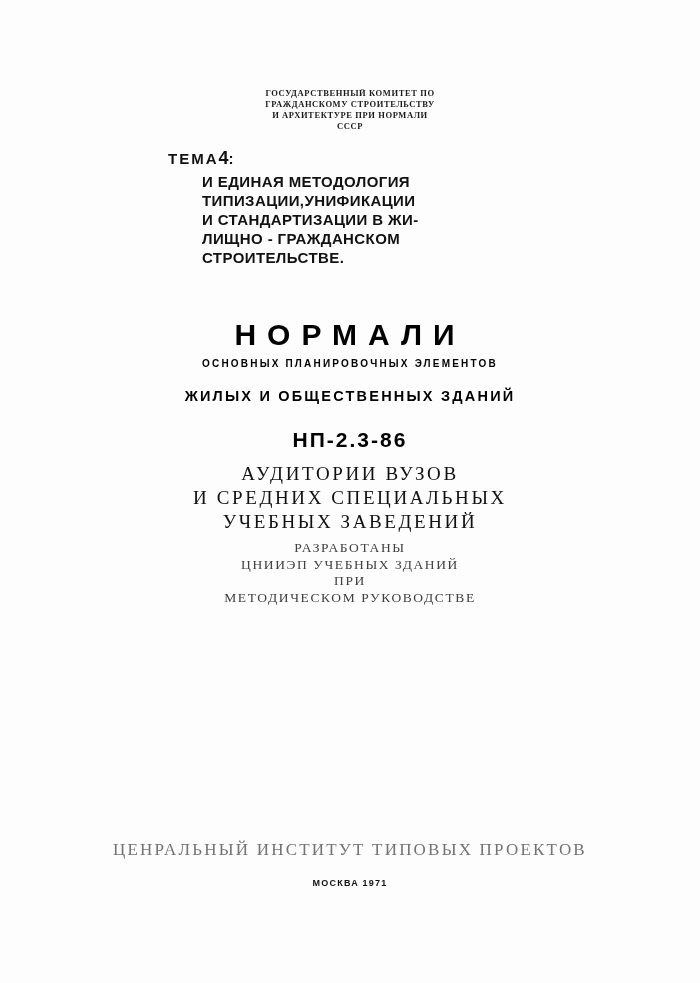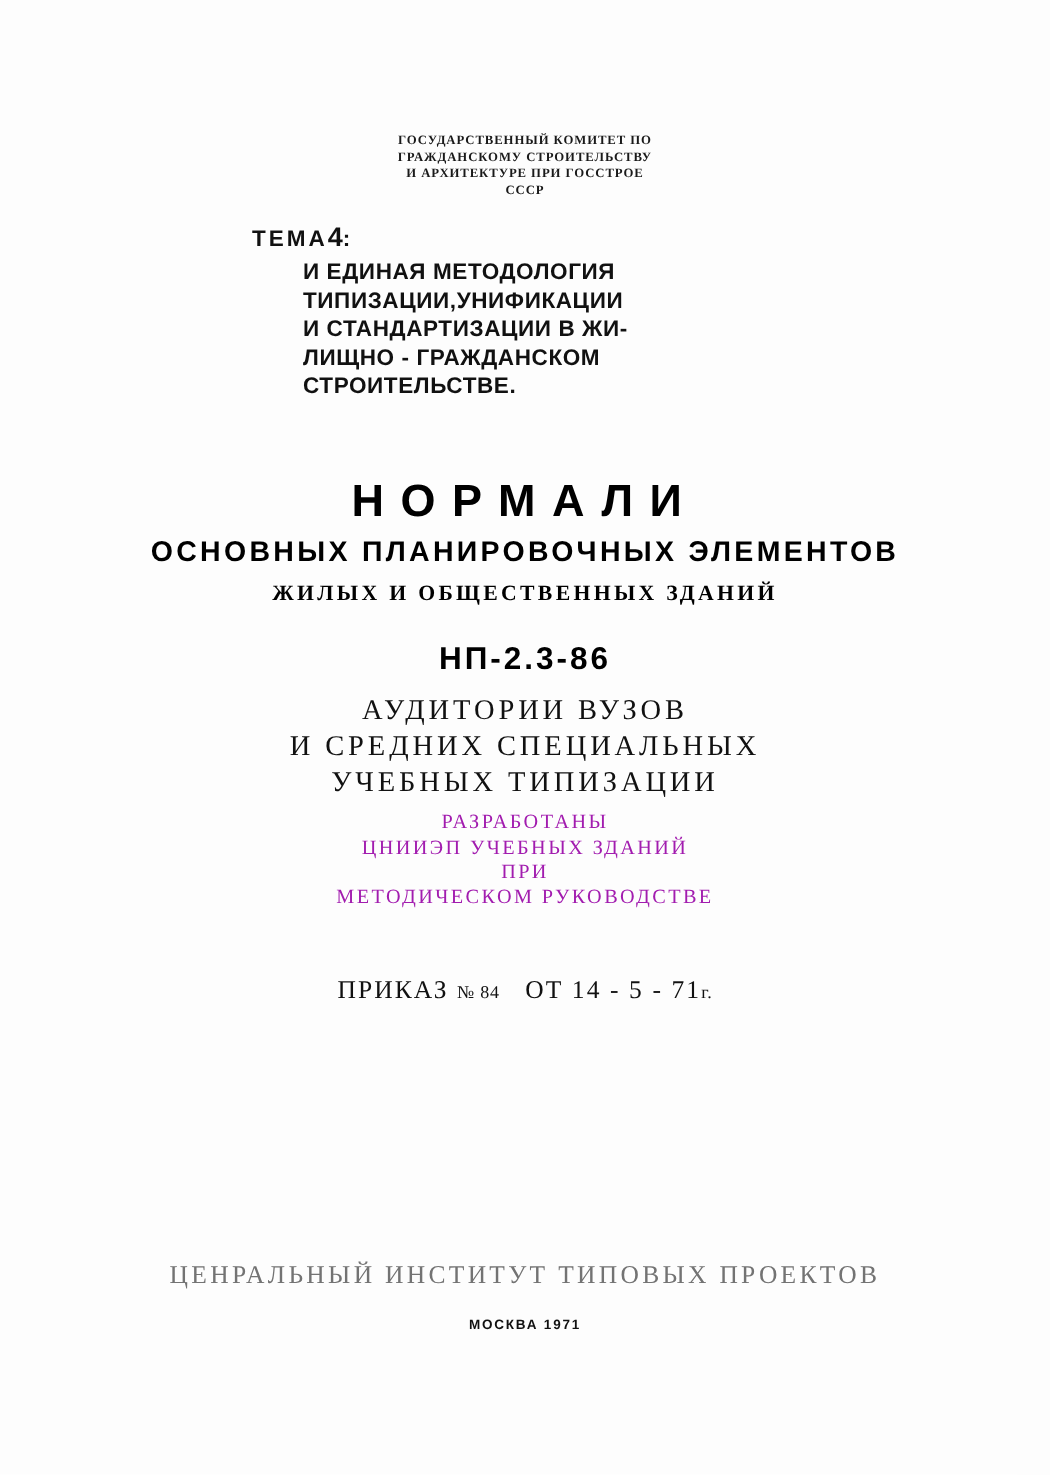--- a/index.html
+++ b/index.html
@@ -85,32 +85,32 @@
     letter-spacing: 11px;
     color: #000;
   }
   .subtitle-1 {
     position: absolute;
     left: 0;
     top: 358px;
     width: 700px;
     text-align: center;
     font-family: "Liberation Sans", sans-serif;
-    font-size: 19px;
+    font-size: 10px;
     font-weight: bold;
     letter-spacing: 2.2px;
     color: #000;
   }
   .subtitle-2 {
     position: absolute;
     left: 0;
     top: 388px;
     width: 700px;
     text-align: center;
-    font-family: Liberation Serif, serif;
+    font-family: Liberation Sans, sans-serif;
     font-size: 14.5px;
     font-weight: bold;
     letter-spacing: 2.2px;
     color: #000;
   }
 
   
   .doc-code {
     position: absolute;
     left: 0;
@@ -146,21 +146,21 @@
     left: 0;
     top: 540px;
     width: 700px;
     text-align: center;
   }
   .dev-line {
     font-family: "Liberation Serif", serif;
     font-size: 13.5px;
     letter-spacing: 1.6px;
     line-height: 16.5px;
-    color: #a21caf;
+    color: #404040;
   }
 
   
   .approval {
     position: absolute;
     left: 0;
     top: 648px;
     width: 700px;
     text-align: center;
   }
@@ -209,21 +209,21 @@
   }
 </style>
 </head>
 <body>
 
 <div class="page">
 
   <div class="org-block">
     <div class="org-line">ГОСУДАРСТВЕННЫЙ КОМИТЕТ ПО</div>
     <div class="org-line">ГРАЖДАНСКОМУ СТРОИТЕЛЬСТВУ</div>
-    <div class="org-line">И АРХИТЕКТУРЕ ПРИ ГОССТРОЕ</div>
+    <div class="org-line">И АРХИТЕКТУРЕ ПРИ НОРМАЛИ</div>
     <div class="org-line">СССР</div>
   </div>
 
   <div class="theme-block">
     <div class="theme-head">
       <span>ТЕМА</span><span class="num">4</span><span>:</span>
     </div>
     <div class="theme-line">И ЕДИНАЯ МЕТОДОЛОГИЯ</div>
     <div class="theme-line">ТИПИЗАЦИИ,УНИФИКАЦИИ</div>
     <div class="theme-line">И СТАНДАРТИЗАЦИИ В ЖИ-</div>
@@ -233,35 +233,29 @@
 
   <div class="main-title">НОРМАЛИ</div>
   <div class="subtitle-1">ОСНОВНЫХ ПЛАНИРОВОЧНЫХ ЭЛЕМЕНТОВ</div>
   <div class="subtitle-2">ЖИЛЫХ  И  ОБЩЕСТВЕННЫХ  ЗДАНИЙ</div>
 
   <div class="doc-code">НП-2.3-86</div>
 
   <div class="subject">
     <div class="subject-line">АУДИТОРИИ  ВУЗОВ</div>
     <div class="subject-line">И СРЕДНИХ СПЕЦИАЛЬНЫХ</div>
-    <div class="subject-line">УЧЕБНЫХ ТИПИЗАЦИИ</div>
+    <div class="subject-line">УЧЕБНЫХ ЗАВЕДЕНИЙ</div>
   </div>
 
   <div class="developers">
     <div class="dev-line">РАЗРАБОТАНЫ</div>
     <div class="dev-line">ЦНИИЭП УЧЕБНЫХ ЗДАНИЙ</div>
     <div class="dev-line">ПРИ</div>
     <div class="dev-line">МЕТОДИЧЕСКОМ РУКОВОДСТВЕ</div>
   </div>
 
   <div class="approval">
-    <div class="appr-line-2">
-      <span>ПРИКАЗ</span>
-      <span class="small">№ 84</span>
-      &nbsp;
-      <span>ОТ  14 - 5 - 71</span><span class="small">г.</span>
-    </div>
   </div>
 
   <div class="publisher">ЦЕНРАЛЬНЫЙ ИНСТИТУТ ТИПОВЫХ ПРОЕКТОВ</div>
   <div class="place-year">МОСКВА 1971</div>
 
 </div>
 
 </body></html>

